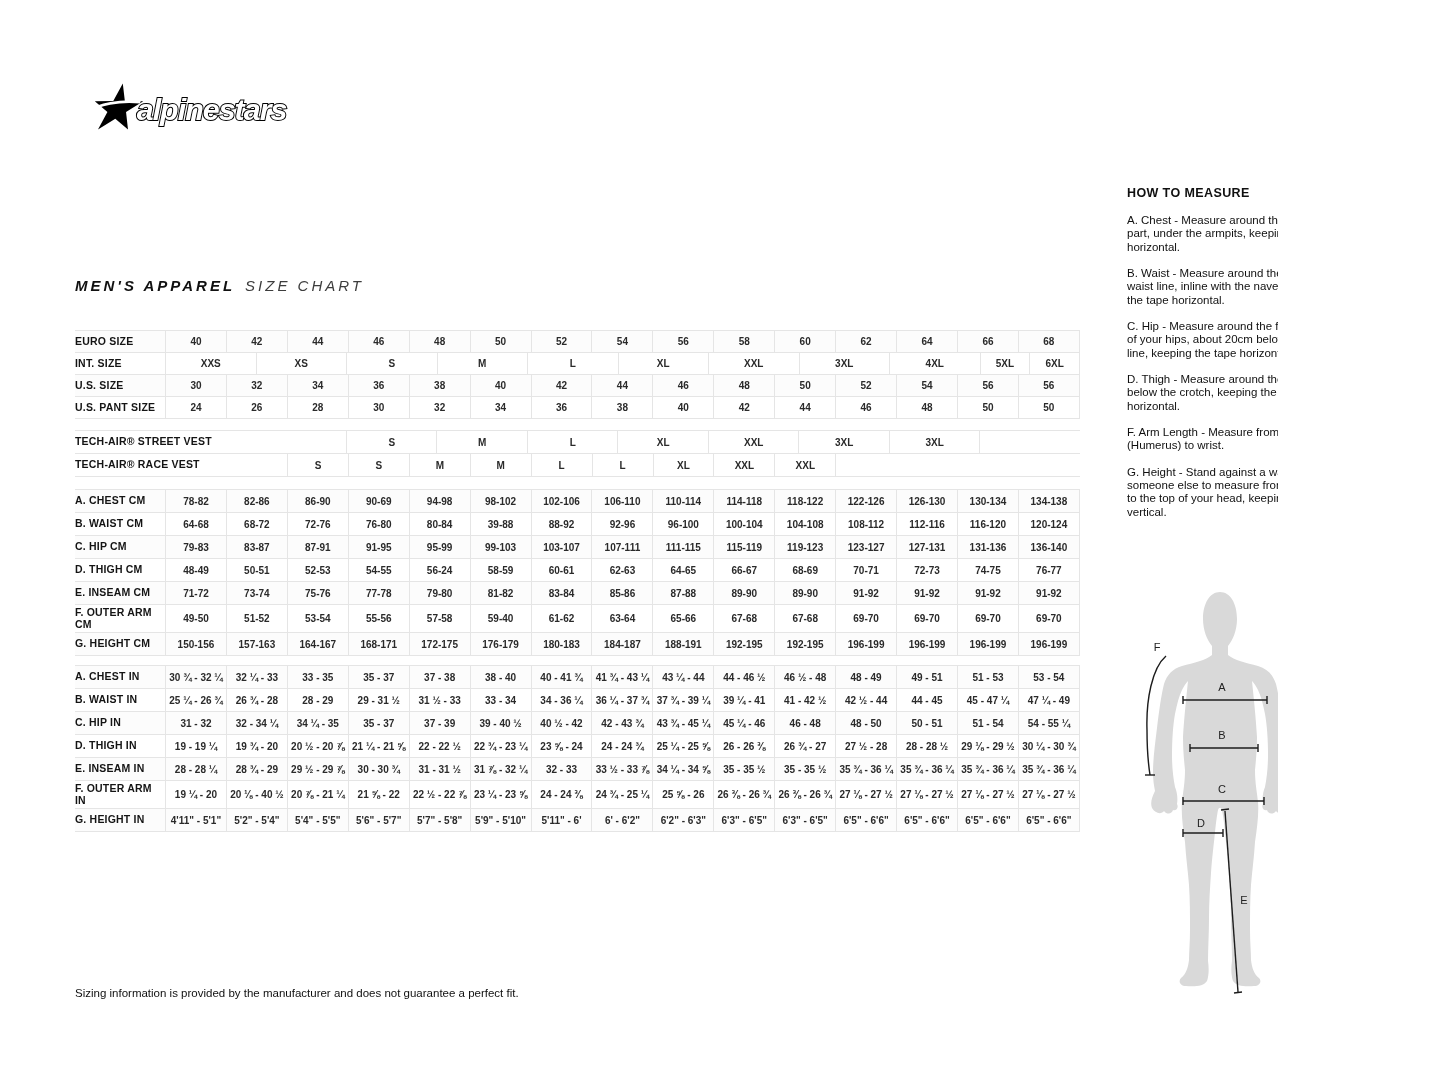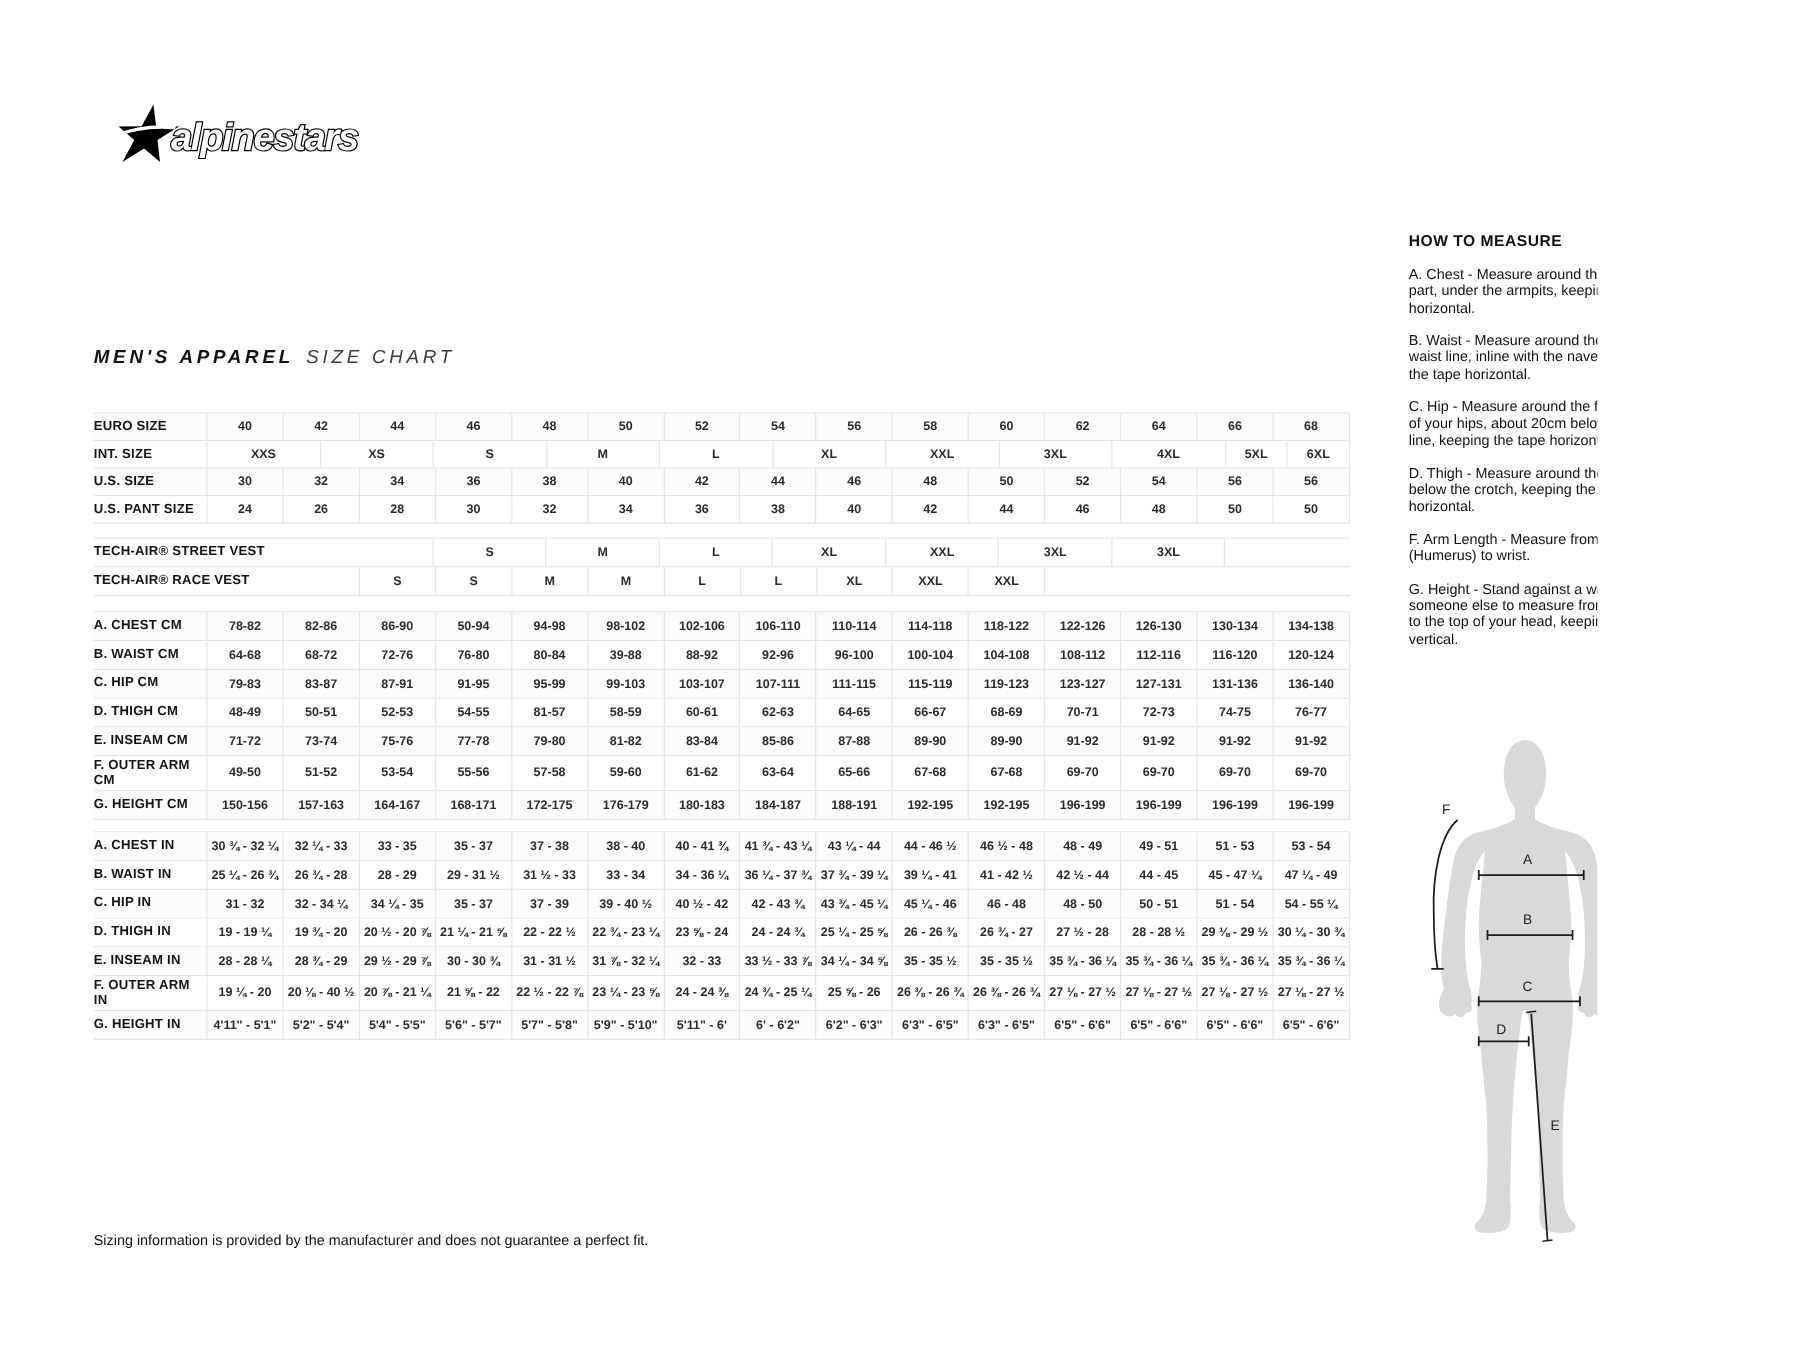--- a/index.html
+++ b/index.html
@@ -156,21 +156,21 @@
           <div class="tcell" style="width: 60.93px;">XXL</div>
           <div class="tcell nb" style="width: 243.72px;"></div>
         </div>
       </div>
     <div id="rows-cm" class="tgroup">
         <div class="trow">
           <div class="tlabel" style="width: 91px;">A. CHEST CM</div>
           <div class="tcell" style="width: 60.93px;">78-82</div>
           <div class="tcell" style="width: 60.93px;">82-86</div>
           <div class="tcell" style="width: 60.93px;">86-90</div>
-          <div class="tcell" style="width: 60.93px;">50-94</div>
+          <div class="tcell" style="width: 60.93px;">90-69</div>
           <div class="tcell" style="width: 60.93px;">94-98</div>
           <div class="tcell" style="width: 60.93px;">98-102</div>
           <div class="tcell" style="width: 60.93px;">102-106</div>
           <div class="tcell" style="width: 60.93px;">106-110</div>
           <div class="tcell" style="width: 60.93px;">110-114</div>
           <div class="tcell" style="width: 60.93px;">114-118</div>
           <div class="tcell" style="width: 60.93px;">118-122</div>
           <div class="tcell" style="width: 60.93px;">122-126</div>
           <div class="tcell" style="width: 60.93px;">126-130</div>
           <div class="tcell" style="width: 60.93px;">130-134</div>
@@ -211,21 +211,21 @@
           <div class="tcell" style="width: 60.93px;">127-131</div>
           <div class="tcell" style="width: 60.93px;">131-136</div>
           <div class="tcell" style="width: 60.93px;">136-140</div>
         </div>
         <div class="trow">
           <div class="tlabel" style="width: 91px;">D. THIGH CM</div>
           <div class="tcell" style="width: 60.93px;">48-49</div>
           <div class="tcell" style="width: 60.93px;">50-51</div>
           <div class="tcell" style="width: 60.93px;">52-53</div>
           <div class="tcell" style="width: 60.93px;">54-55</div>
-          <div class="tcell" style="width: 60.93px;">81-57</div>
+          <div class="tcell" style="width: 60.93px;">56-24</div>
           <div class="tcell" style="width: 60.93px;">58-59</div>
           <div class="tcell" style="width: 60.93px;">60-61</div>
           <div class="tcell" style="width: 60.93px;">62-63</div>
           <div class="tcell" style="width: 60.93px;">64-65</div>
           <div class="tcell" style="width: 60.93px;">66-67</div>
           <div class="tcell" style="width: 60.93px;">68-69</div>
           <div class="tcell" style="width: 60.93px;">70-71</div>
           <div class="tcell" style="width: 60.93px;">72-73</div>
           <div class="tcell" style="width: 60.93px;">74-75</div>
           <div class="tcell" style="width: 60.93px;">76-77</div>
@@ -248,21 +248,21 @@
           <div class="tcell" style="width: 60.93px;">91-92</div>
           <div class="tcell" style="width: 60.93px;">91-92</div>
         </div>
         <div class="trow tall">
           <div class="tlabel" style="width: 91px;">F. OUTER ARM CM</div>
           <div class="tcell" style="width: 60.93px;">49-50</div>
           <div class="tcell" style="width: 60.93px;">51-52</div>
           <div class="tcell" style="width: 60.93px;">53-54</div>
           <div class="tcell" style="width: 60.93px;">55-56</div>
           <div class="tcell" style="width: 60.93px;">57-58</div>
-          <div class="tcell" style="width: 60.93px;">59-60</div>
+          <div class="tcell" style="width: 60.93px;">59-40</div>
           <div class="tcell" style="width: 60.93px;">61-62</div>
           <div class="tcell" style="width: 60.93px;">63-64</div>
           <div class="tcell" style="width: 60.93px;">65-66</div>
           <div class="tcell" style="width: 60.93px;">67-68</div>
           <div class="tcell" style="width: 60.93px;">67-68</div>
           <div class="tcell" style="width: 60.93px;">69-70</div>
           <div class="tcell" style="width: 60.93px;">69-70</div>
           <div class="tcell" style="width: 60.93px;">69-70</div>
           <div class="tcell" style="width: 60.93px;">69-70</div>
         </div>

